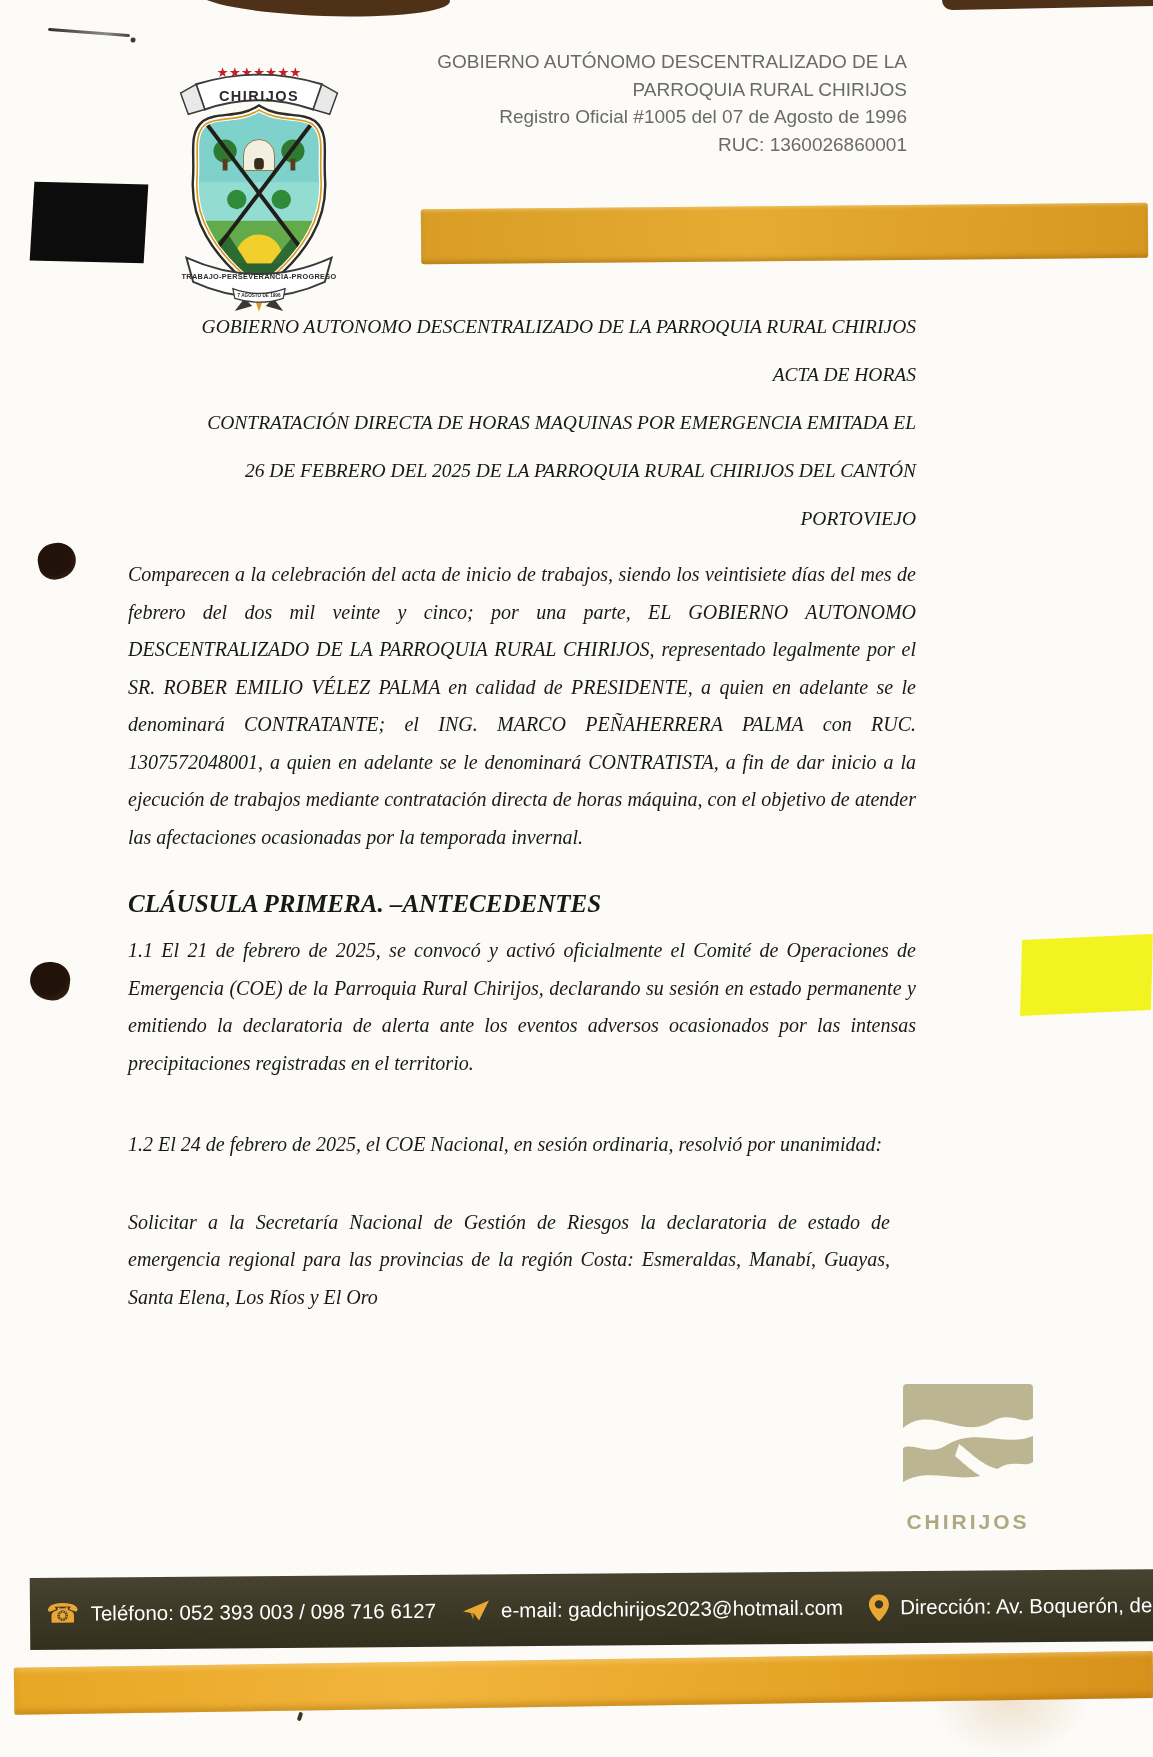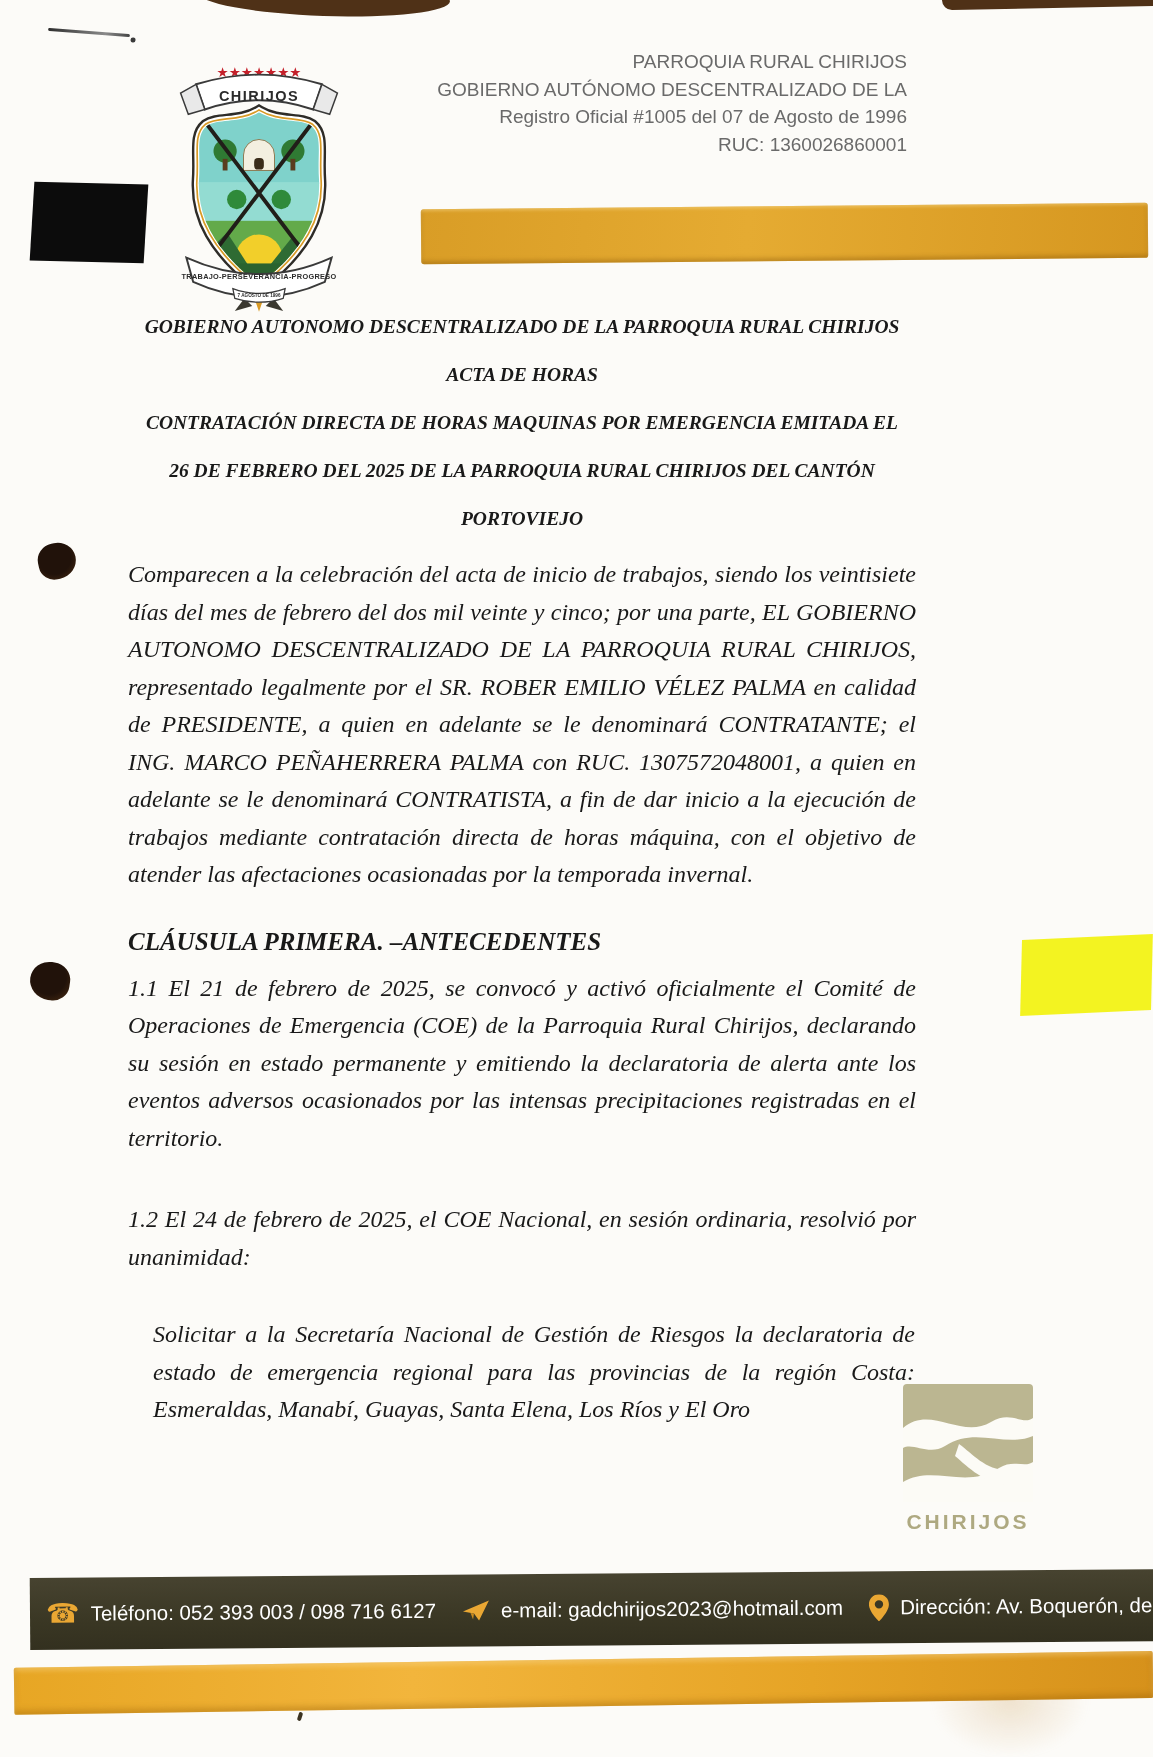--- a/index.html
+++ b/index.html
@@ -29,28 +29,28 @@
   .letterhead{position:absolute;top:48px;right:246px;width:540px;text-align:right;
     font-family:"Liberation Sans",sans-serif;font-size:19px;line-height:27.5px;
     color:var(--letterhead_text,#6a6a6a);}
   .crest{position:absolute;left:167px;top:56px;width:184px;height:258px;}
   .header-bar{position:absolute;left:421px;top:206px;width:727px;height:55px;border-radius:3px;
     background:linear-gradient(94deg,#d99d26,#e5ab32 45%,#d69720);
     box-shadow:inset 0 -3px 4px rgba(120,75,5,.35), inset 0 2px 3px rgba(255,230,160,.4);
     transform:rotate(-.5deg);}
   
   .doc-body{position:absolute;left:128px;top:316px;width:788px;font-style:italic;}
-  .title-line{text-align:center;font-weight:bold;font-size:19.5px;line-height:22px;
+  .title-line{text-align:right;font-weight:normal;font-size:19.5px;line-height:22px;
     margin-bottom:26px;white-space:nowrap;}
-  .para{font-size:24px;line-height:37.5px;text-align:justify;margin:0;}
+  .para{font-size:20px;line-height:37.5px;text-align:justify;margin:0;}
   .para-intro{margin-top:10px;}
   .clause-heading{font-weight:bold;font-size:25px;margin-top:34px;}
   .para-11{margin-top:14px;}
   .para-12{margin-top:44px;}
-  .para-quote{margin-top:40px;margin-left:25px;width:762px;}
+  .para-quote{margin-top:40px;width:762px;}
   
   .watermark{position:absolute;left:903px;top:1384px;width:130px;opacity:.93;z-index:0;}
   .watermark-label{margin-top:2px;text-align:center;font-family:"Liberation Sans",sans-serif;
     font-weight:bold;font-size:21px;letter-spacing:3px;color:var(--watermark_olive,#a9a378);}
   .doc-body{z-index:2;}
   .doc-body,.watermark{position:absolute;}
   
   .footer-bar{position:absolute;left:30px;top:1578px;width:1140px;height:72px;
     background:linear-gradient(#474330,#3a3724 60%,#33301f);
     transform:rotate(-.45deg);transform-origin:left center;
@@ -116,22 +116,22 @@
     <path d="M20,206 Q95,240 170,206 L163,231 Q95,262 27,231 Z" fill="#ffffff" stroke="#3a3a3a" stroke-width="2"></path>
     <text x="95" y="228" text-anchor="middle" font-family="Liberation Sans,sans-serif" font-weight="bold" font-size="7.6" letter-spacing=".3" fill="#2b2b2b">TRABAJO-PERSEVERANCIA-PROGRESO</text>
     <path d="M80,248 L70,261 L88,256 Z" fill="#3a382f"></path>
     <path d="M110,248 L120,261 L102,256 Z" fill="#3a382f"></path>
     <path d="M91,250 L95,262 L99,250 Z" fill="#d89a26"></path>
     <path d="M68,238 Q95,248 122,238 L120,248 Q95,256 70,248 Z" fill="#ffffff" stroke="#3a3a3a" stroke-width="1.3"></path>
     <text x="95" y="246.5" text-anchor="middle" font-family="Liberation Sans,sans-serif" font-weight="bold" font-size="4.8" fill="#2b2b2b">7 AGOSTO DE 1996</text>
   </svg>
 
   <div class="letterhead">
+    <div>GOBIERNO AUTÓNOMO DESCENTRALIZADO DE LA</div>
     <div>PARROQUIA RURAL CHIRIJOS</div>
-    <div>GOBIERNO AUTÓNOMO DESCENTRALIZADO DE LA</div>
     <div>Registro Oficial #1005  del 07 de Agosto de 1996</div>
     <div>RUC: 1360026860001</div>
   </div>
 
   <div class="header-bar"></div>
 
   <div class="watermark">
     <svg width="130" height="120" viewBox="0 0 130 120">
       <rect x="0" y="0" width="130" height="118" rx="4" fill="#b7b18a"></rect>
       <path d="M0,44 C28,20 58,56 88,38 C108,26 120,42 130,34 L130,52 C102,64 72,42 42,62 C26,72 10,58 0,64 Z" fill="#fcfbf6"></path>

